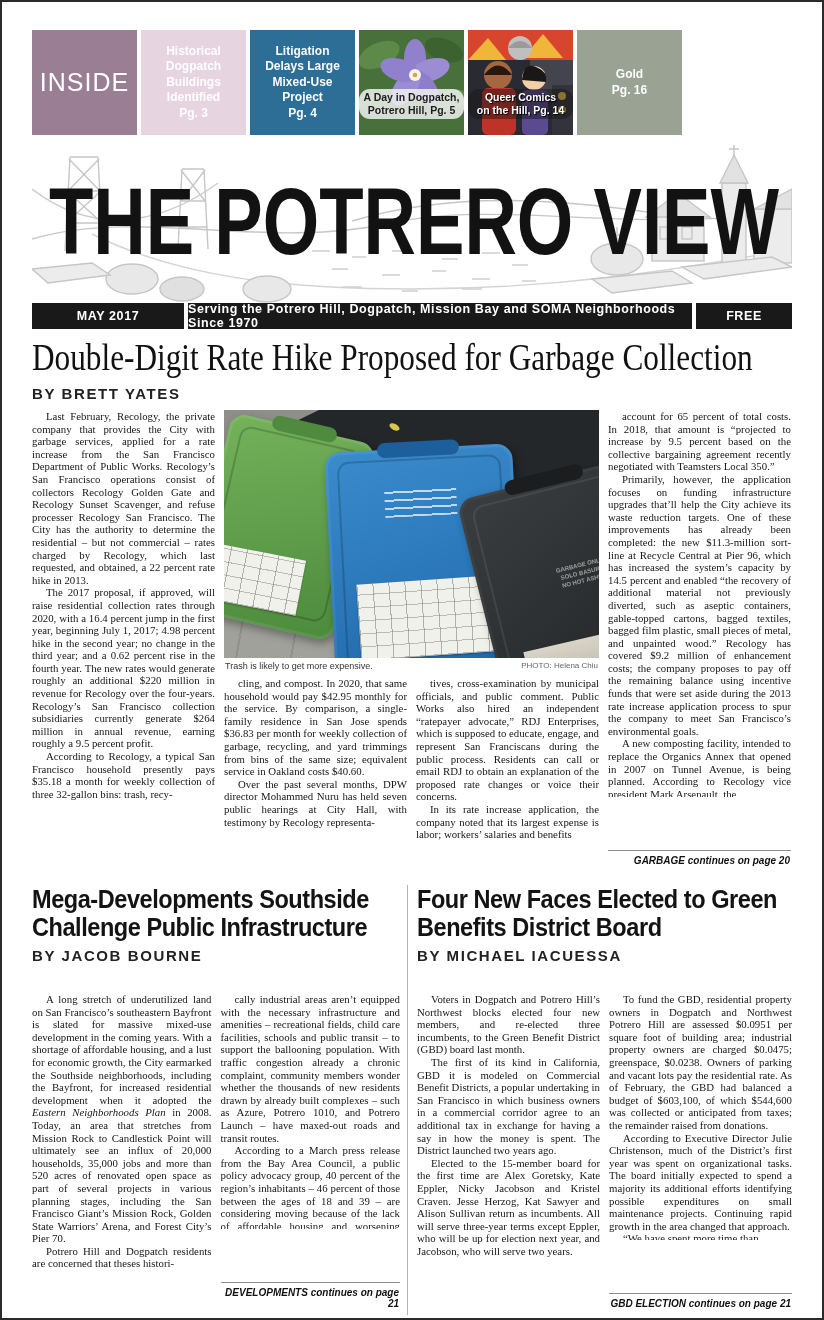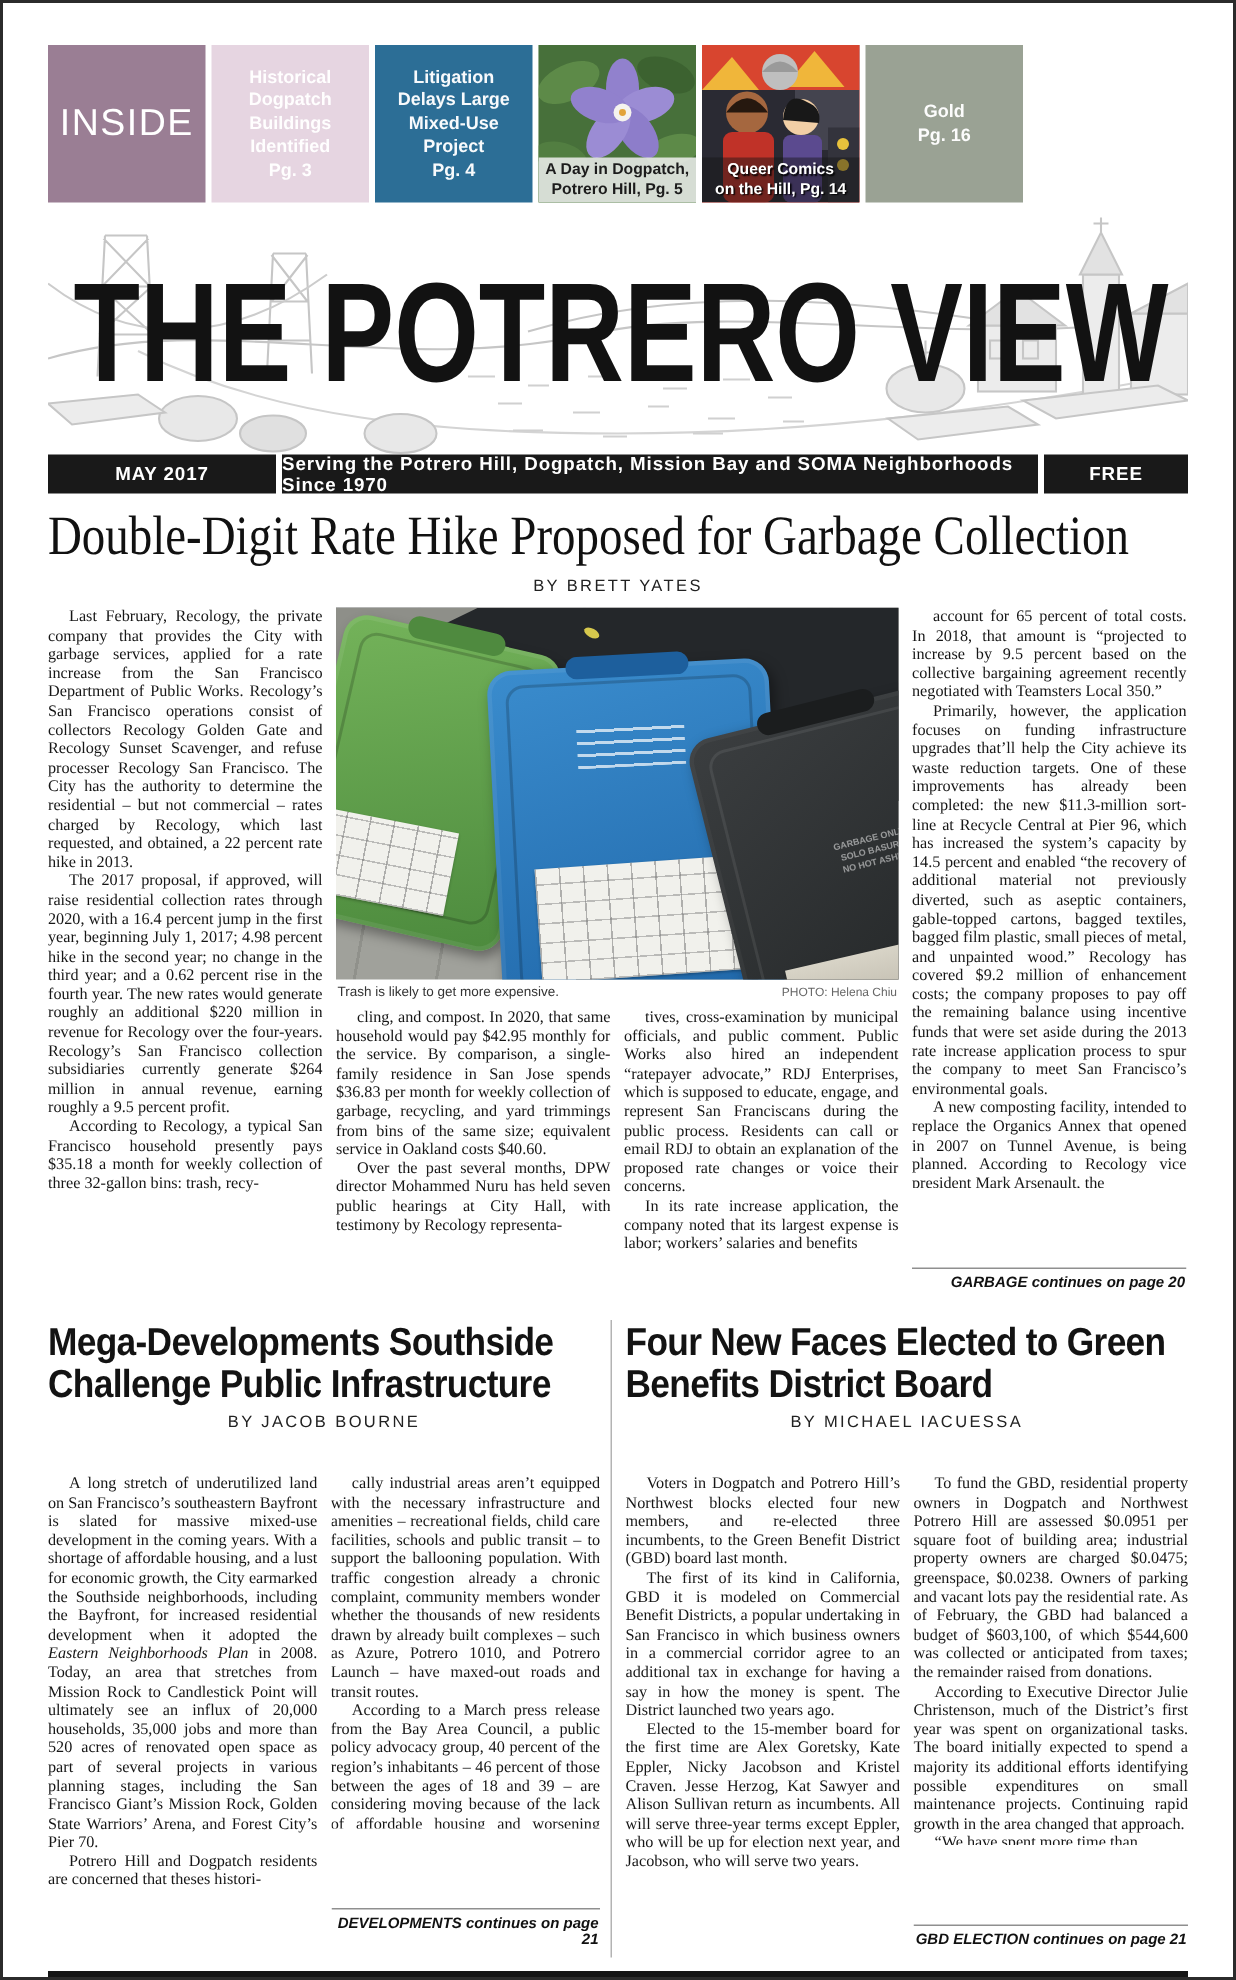--- a/index.html
+++ b/index.html
@@ -12,51 +12,51 @@
   
   .teasers { display:flex; gap:4px; height:105px; }
   .teaser { flex:none; width:105px; height:105px; position:relative; overflow:hidden;
     font-family:"Liberation Sans", sans-serif; }
   .teaser-inside { display:flex; align-items:center; justify-content:center;
     color:#fff; font-size:25px; letter-spacing:1px; font-weight:400; }
   .teaser-text { display:flex; align-items:center; justify-content:center; text-align:center;
     color:rgba(255,255,255,.97); font-weight:bold; font-size:12px; line-height:1.3;
     white-space:pre-line; padding:4px; }
   .teaser-img .cap {
-    position:absolute; left:0; right:0; bottom:0; background:rgba(240,240,240,.85);
+    position:absolute; left:0; right:0; bottom:16px; background:rgba(240,240,240,.85);
     color:#1c1c1c; font-weight:bold; font-size:10.5px; line-height:1.25; text-align:center;
-    white-space:pre-line; padding:2px 1px; }
+    white-space:pre-line; padding:2px 1px;border-radius:11px; }
   .teaser-img .cap.dark { background:rgba(20,20,20,.45); color:#fff; text-shadow:1px 1px 1px #000; }
   
   .masthead { position:relative; height:164px; margin-top:4px; }
   .mast-bg { position:absolute; inset:0; width:100%; height:100%; }
   .mast-title { position:absolute; left:10px; right:10px; top:28px; height:110px; width:744px; }
   
   .infobar { display:flex; gap:4px; height:26px; font-family:"Liberation Sans",sans-serif; }
   .infobar > div { background:#191919; color:#fff; display:flex; align-items:center;
     justify-content:center; font-weight:bold; font-size:12.5px; letter-spacing:.6px; }
   .info-date { width:152px; flex:none; }
   .info-tagline { flex:1; font-size:12px; }
   .info-price { width:96px; flex:none; letter-spacing:2px; }
   
   .lead-headline { font-family:"Liberation Serif",serif; font-weight:400; font-size:37px;
     line-height:40px; color:#111; white-space:nowrap; width:900px;
     transform:scaleX(0.845); transform-origin:0 50%; margin-top:9px; }
-  .byline { font-family:"Liberation Sans",sans-serif; font-weight:normal; font-size:11px;
-    letter-spacing:1.6px; color:#222; margin:7px 0 8px 0;text-align:center; }
+  .byline { font-family:"Liberation Sans",sans-serif; font-weight:bold; font-size:15px;
+    letter-spacing:1.6px; color:#222; margin:7px 0 8px 0; }
   .lead-cols { display:flex; gap:9px; height:462px; overflow:hidden; }
   .ncol { width:183px; flex:none; overflow:hidden; }
   .flexcol { display:flex; flex-direction:column;gap:48px; }
   .colbody { flex:1 1 auto; overflow:hidden; }
   p.np { text-align:justify; text-indent:14px; font-size:10.8px; line-height:12.6px; color:#161616; }
   .cont { flex:none; border-top:1px solid #8f8f8f; margin-top:5px; padding:4px 1px 6px 0;
     font-family:"Liberation Sans",sans-serif; font-weight:bold; font-style:italic;
     font-size:10px; text-align:right; color:#111; }
   .midblock { width:375px; flex:none; display:flex; flex-direction:column; }
-  .caption-row { display:flex; justify-content:space-between; align-items:center;
+  .caption-row { display:flex; justify-content:space-between; align-items:flex-start;
     padding:3px 1px 6px 1px; font-family:"Liberation Sans",sans-serif; }
   .photo-caption { font-size:9px; color:#333; }
   .photo-credit { font-size:8px; color:#666; }
   .mid-cols { display:flex; gap:9px; flex:1 1 auto; overflow:hidden; }
   
   .photo { position:relative; height:248px; overflow:hidden; background:#a0a19b; flex:none; }
   .sidewalk-lines { position:absolute; inset:0;
     background:repeating-linear-gradient(100deg, rgba(0,0,0,.10) 0 2px, transparent 2px 54px); }
   .asphalt { position:absolute; left:-40px; right:-40px; top:-92px; height:190px;
     background:#24272a; transform:rotate(9deg); }

